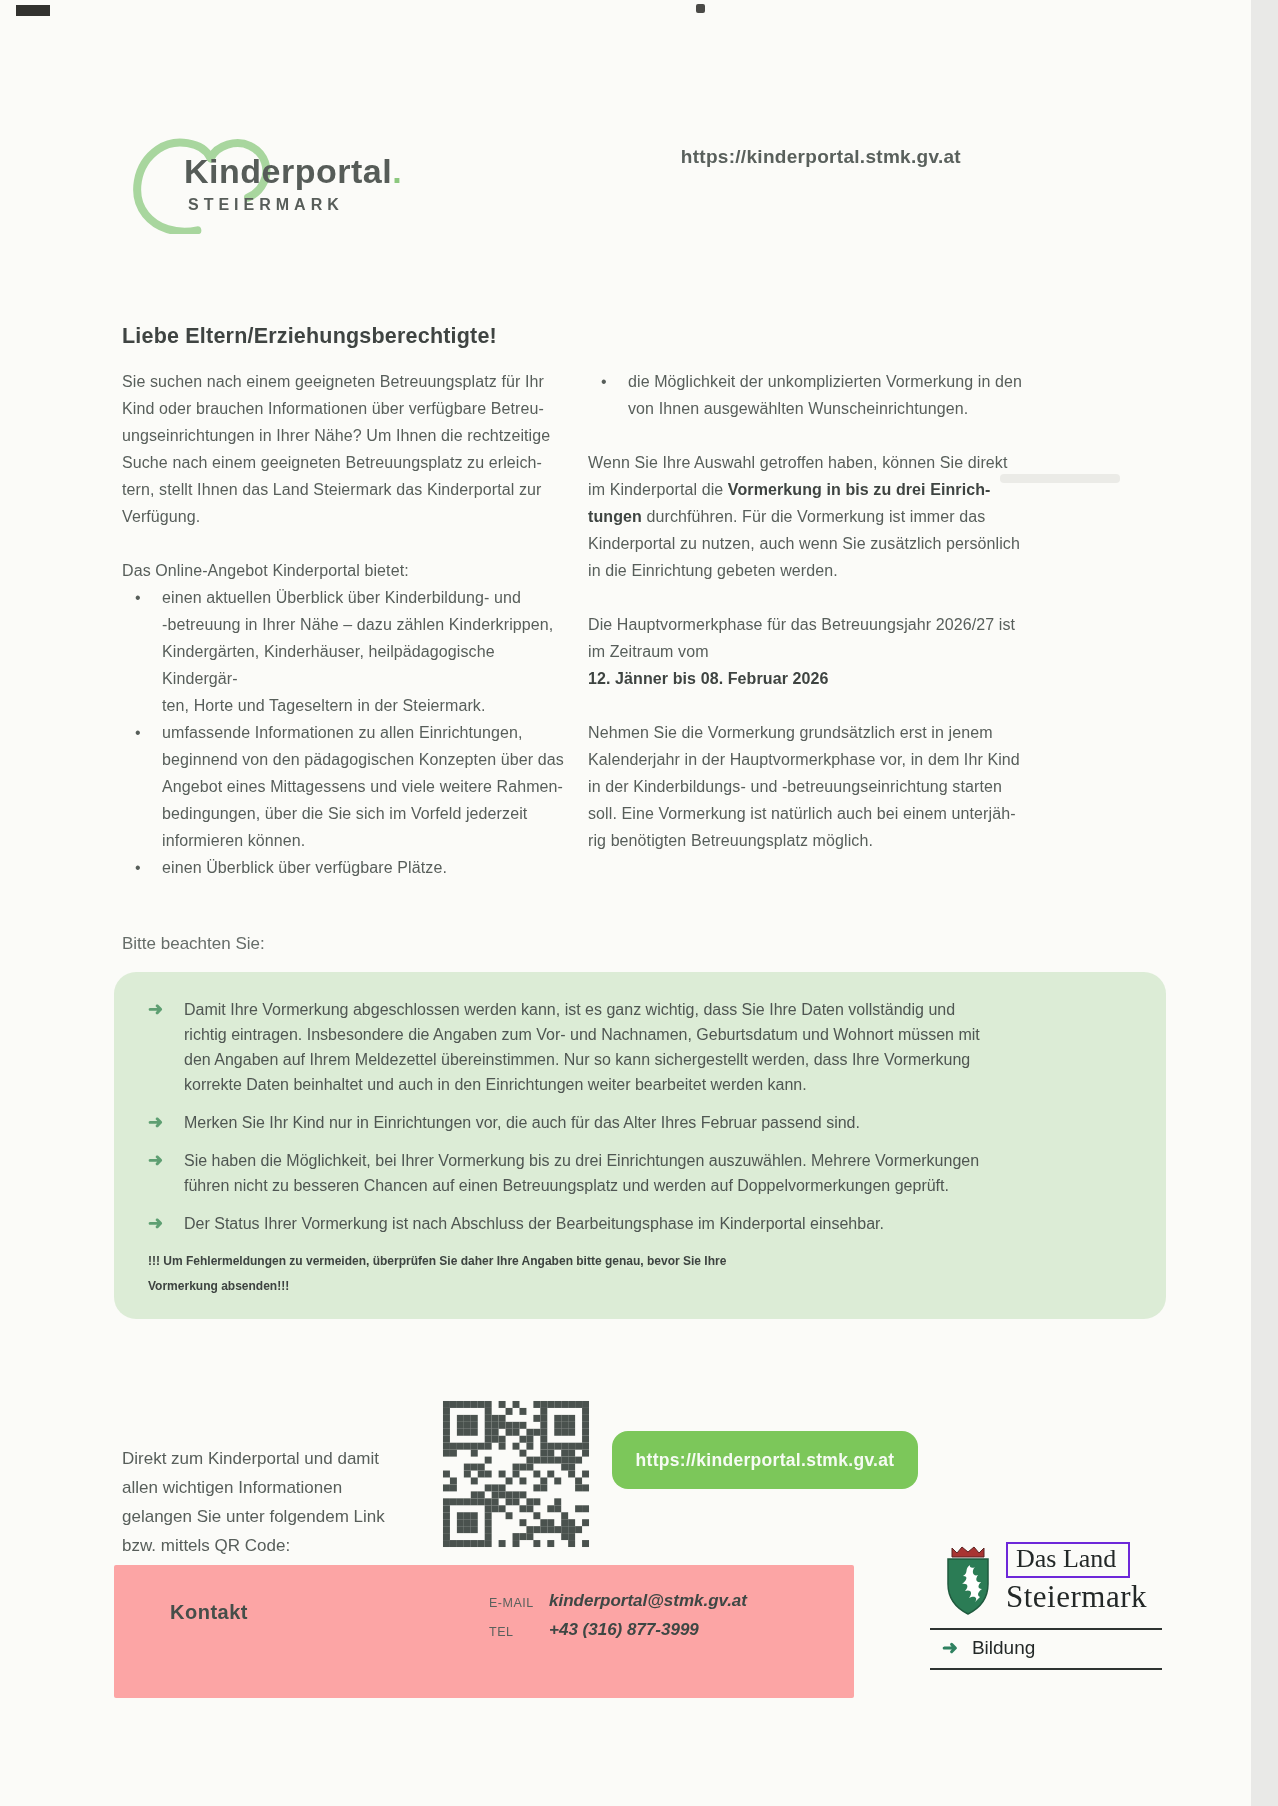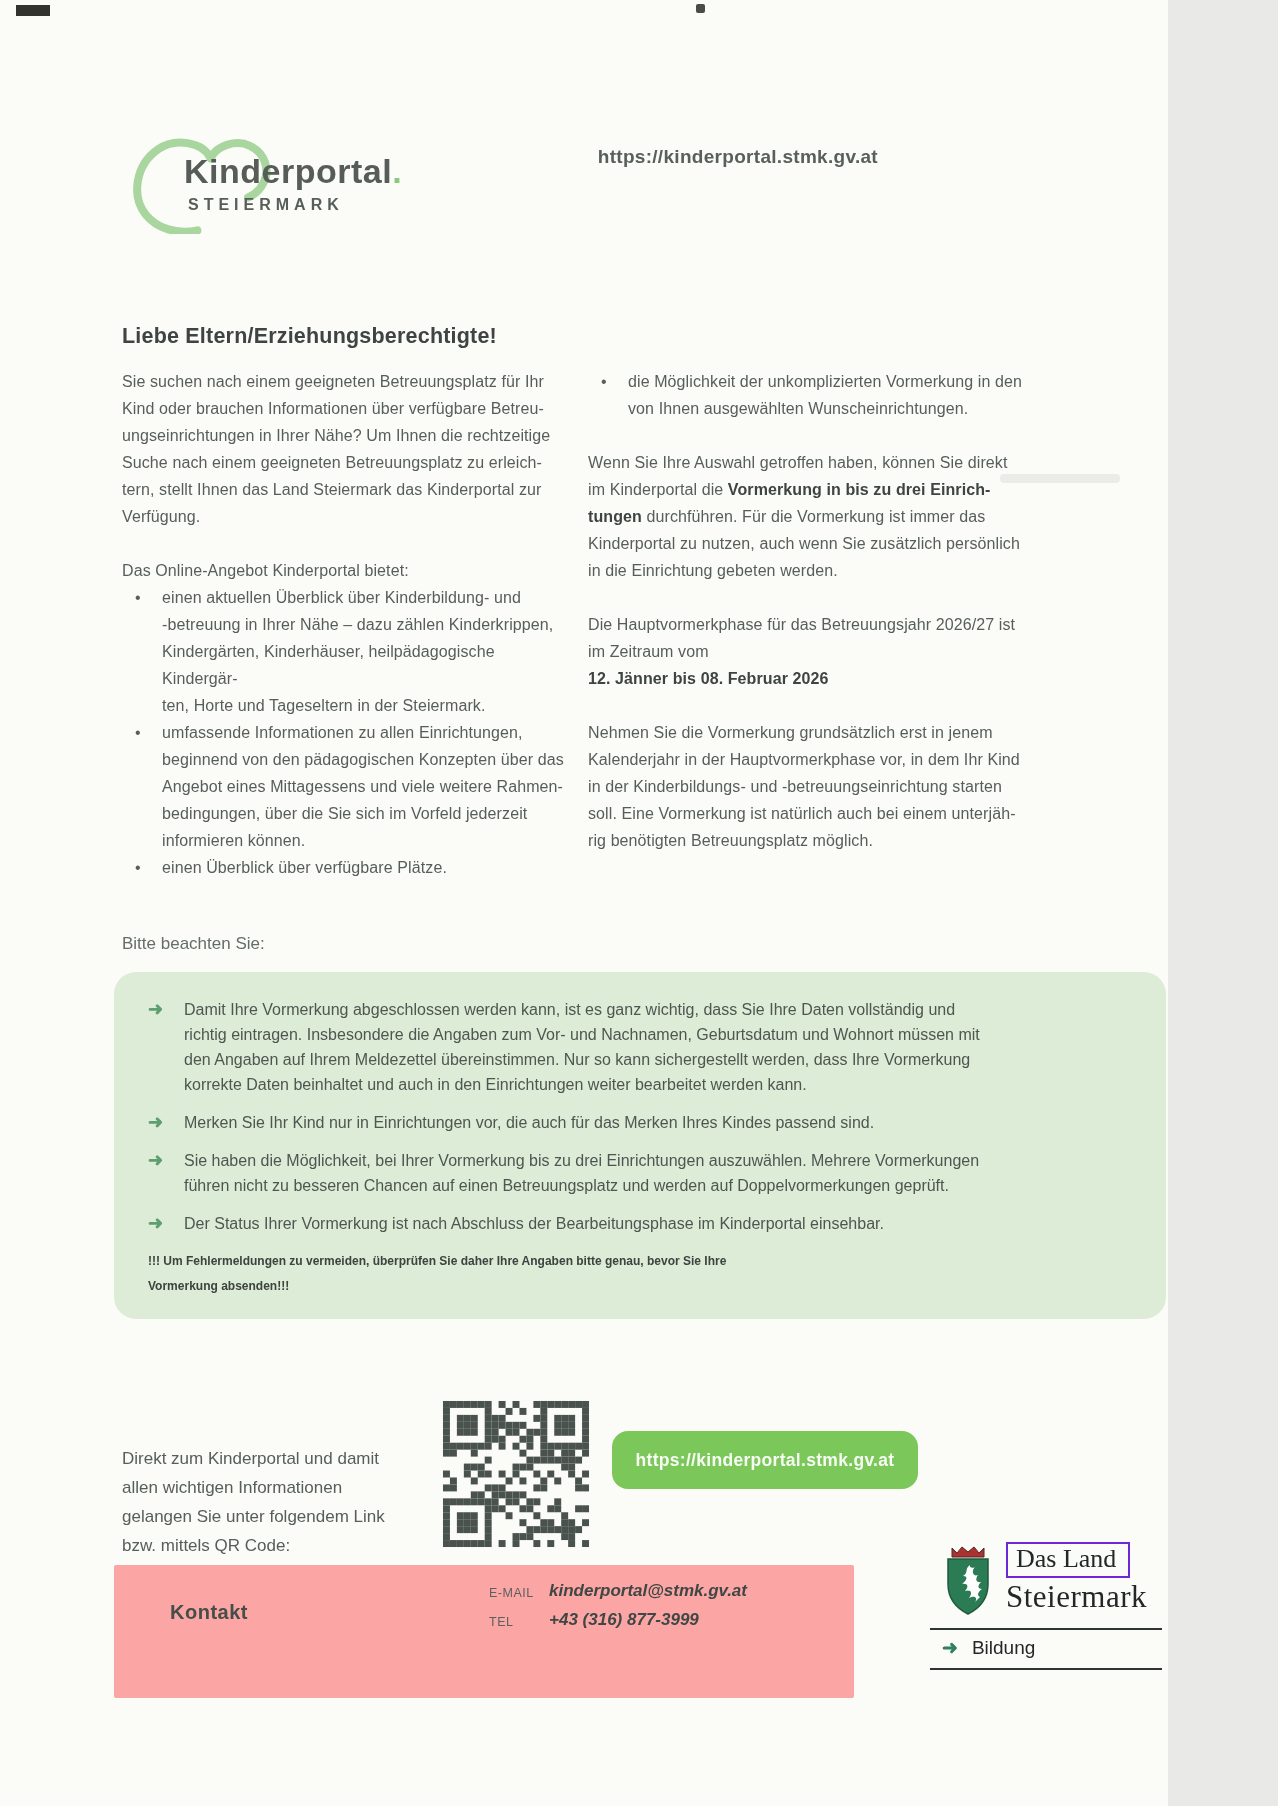--- a/index.html
+++ b/index.html
@@ -1,17 +1,17 @@
 <!DOCTYPE html>
 <html><head>
 <meta charset="utf-8">
 <style>
   html,body{margin:0;padding:0;background:#e9e9e7;}
-  .page{position:relative;width:1144px;height:1806px;background:#fbfbf8;overflow:hidden;
-        font-family:"Liberation Sans",sans-serif;color:#575e5a;padding-left:24px;}
+  .page{position:relative;width:1251px;height:1806px;background:#fbfbf8;overflow:hidden;
+        font-family:"Liberation Sans",sans-serif;color:#575e5a;}
   [data-bind]{white-space:pre-line;}
 
   
   .art1{position:absolute;left:16px;top:5px;width:34px;height:11px;background:#32322f;}
   .art2{position:absolute;left:696px;top:4px;width:9px;height:9px;background:#4a4a47;border-radius:2px;}
   .art3{position:absolute;left:1000px;top:474px;width:120px;height:9px;background:rgba(120,120,114,.12);border-radius:4px;}
 
   
   .logo{position:absolute;left:122px;top:130px;width:320px;height:105px;}
   .logo svg{position:absolute;left:0;top:6px;}
@@ -42,21 +42,21 @@
   .n-warning{margin-top:11px;font-weight:bold;color:#3d4340;font-size:12px;}
 
   .qr-info{position:absolute;left:122px;top:1404px;font-size:17px;line-height:29px;color:#575e5a;margin-top:40px;}
   .qr-box{position:absolute;left:440px;top:1398px;width:152px;height:152px;}
   .qr-button{position:absolute;left:612px;top:1431px;width:306px;height:58px;border-radius:16px;
              background:#7cc75a;display:flex;align-items:center;justify-content:center;
              font-size:17.5px;font-weight:bold;color:rgba(255,255,255,.93);letter-spacing:.3px;}
 
   .contact-panel{position:absolute;left:114px;top:1565px;width:740px;height:133px;background:#fca5a5;border-radius:2px;}
   .contact-title{position:absolute;left:56px;top:36px;font-size:20px;font-weight:bold;color:#454e49;letter-spacing:.5px;}
-  .contact-lines{position:absolute;left:375px;top:16px;}
+  .contact-lines{position:absolute;left:375px;top:26px;}
   .c-row{display:flex;margin-bottom:9px;}
   .c-label{flex:0 0 60px;font-size:12.5px;color:#5a615d;letter-spacing:.5px;padding-top:5px;}
   .c-value{font-size:17px;font-weight:bold;color:#3e4744;font-style:italic;}
 
   .land-logo{position:absolute;left:930px;top:1540px;width:232px;height:130px;color:#232827;}
   .shield{position:absolute;left:12px;top:4px;}
   .land-text{position:absolute;left:76px;top:2px;}
   .das-land{display:inline-block;border:2px solid #6d28d9;padding:0 12px 2px 8px;
             font-family:"Liberation Serif",serif;font-size:26px;}
   .steiermark{font-family:"Liberation Serif",serif;font-size:31px;letter-spacing:.5px;margin-top:1px;}
@@ -142,21 +142,21 @@
   <div class="notice-box">
     <div class="n-row">
       <span class="n-marker" data-bind="icons.arrow_right">➜</span>
       <span class="b-text" data-bind="notice.items.0">Damit Ihre Vormerkung abgeschlossen werden kann, ist es ganz wichtig, dass Sie Ihre Daten vollständig und
 richtig eintragen. Insbesondere die Angaben zum Vor- und Nachnamen, Geburtsdatum und Wohnort müssen mit
 den Angaben auf Ihrem Meldezettel übereinstimmen. Nur so kann sichergestellt werden, dass Ihre Vormerkung
 korrekte Daten beinhaltet und auch in den Einrichtungen weiter bearbeitet werden kann.</span>
     </div>
     <div class="n-row">
       <span class="n-marker" data-bind="icons.arrow_right">➜</span>
-      <span class="b-text" data-bind="notice.items.1">Merken Sie Ihr Kind nur in Einrichtungen vor, die auch für das Merken Ihres Kindes passend sind.</span>
+      <span class="b-text" data-bind="notice.items.1">Merken Sie Ihr Kind nur in Einrichtungen vor, die auch für das Alter Ihres Februar passend sind.</span>
     </div>
     <div class="n-row">
       <span class="n-marker" data-bind="icons.arrow_right">➜</span>
       <span class="b-text" data-bind="notice.items.2">Sie haben die Möglichkeit, bei Ihrer Vormerkung bis zu drei Einrichtungen auszuwählen. Mehrere Vormerkungen
 führen nicht zu besseren Chancen auf einen Betreuungsplatz und werden auf Doppelvormerkungen geprüft.</span>
     </div>
     <div class="n-row">
       <span class="n-marker" data-bind="icons.arrow_right">➜</span>
       <span class="b-text" data-bind="notice.items.3">Der Status Ihrer Vormerkung ist nach Abschluss der Bearbeitungsphase im Kinderportal einsehbar.</span>
     </div>

